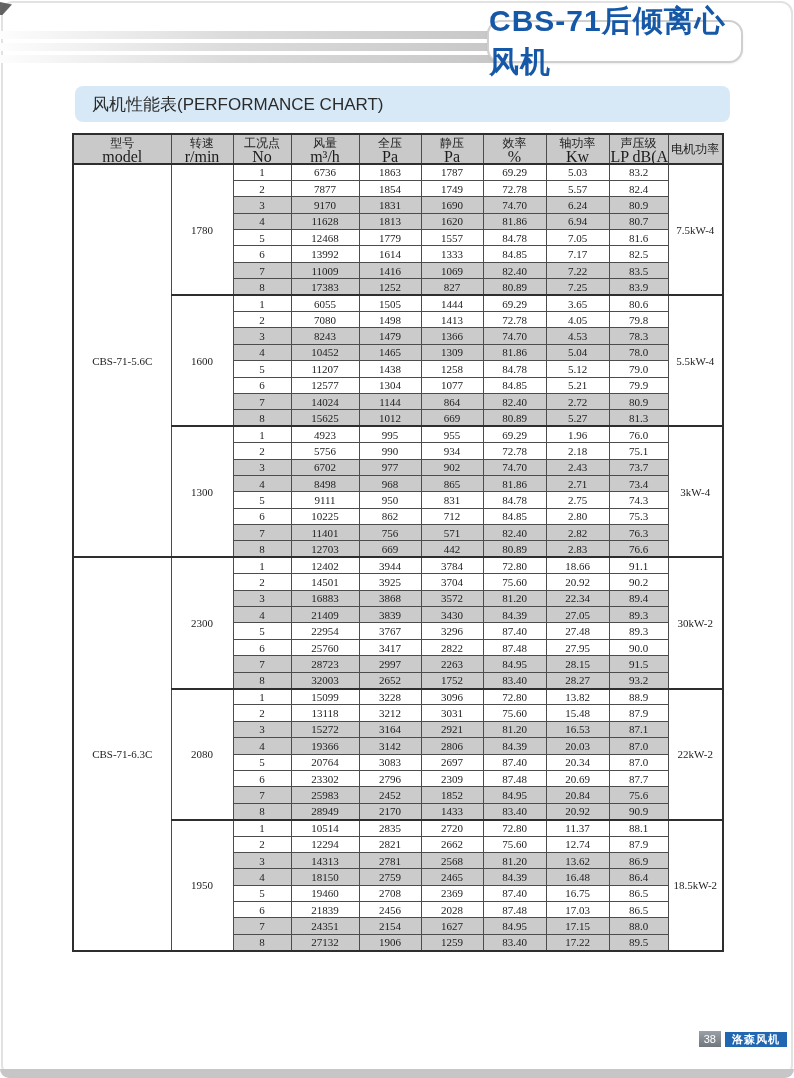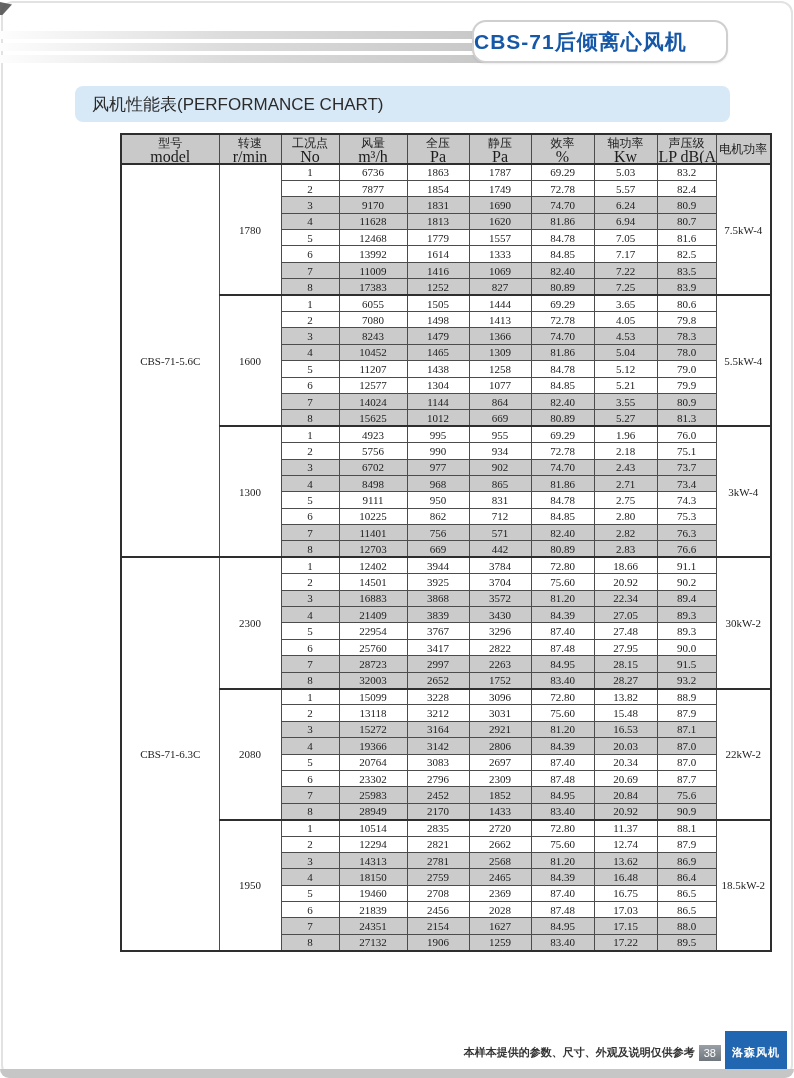--- a/index.html
+++ b/index.html
@@ -25,27 +25,27 @@
     opacity: .85;
   }
   
   .stripes { position: absolute; top: 31px; left: 0; width: 502px; }
   .stripe {
     height: 8px; margin-bottom: 4px;
     background: linear-gradient(to right, #fdfdfd 0%, #dcdcdc 45%, #c7c7c7 100%);
   }
   
   .model-badge {
-    position: absolute; top: 20px; left: 472px;
+    position: absolute; top: 20px; left: 487px;
     width: 256px; height: 43px;
     background: #ffffff;
     border: 2px solid #cfcfcf;
     border-radius: 14px;
-    display: flex; align-items: center; 
-    font-size: 21px; font-weight: bold;
+    display: flex; align-items: center; justify-content: center;
+    font-size: 30px; font-weight: bold;
     color: var(--accent_blue, #1658a8);
     letter-spacing: 1px;
     box-shadow: 0 1px 2px rgba(0,0,0,.08);
   }
   
   .title-bar {
     position: absolute; top: 86px; left: 75px;
     width: 655px; height: 36px;
     background: var(--title_bar_bg, #d7e9f7);
     border-radius: 8px;
@@ -56,21 +56,20 @@
   
   table.perf {
     position: absolute; top: 133px; left: 72px;
     width: 650px;
     border-collapse: collapse;
     table-layout: fixed;
     font-family: "Liberation Serif", "DejaVu Serif", serif;
     font-size: 11px;
     color: #1c1c1c;
     border: 2px solid #2e2e2e;
-    margin-left: 48px;
   }
   table.perf col.c0 { width: 98px; }
   table.perf col.c1 { width: 62px; }
   table.perf col.c2 { width: 58px; }
   table.perf col.c3 { width: 68px; }
   table.perf col.c4 { width: 62px; }
   table.perf col.c5 { width: 62px; }
   table.perf col.c6 { width: 63px; }
   table.perf col.c7 { width: 63px; }
   table.perf col.c8 { width: 59px; }
@@ -97,21 +96,21 @@
   }
   .footer-note { font-size: 11px; font-weight: bold; color: #333; }
   .footer-page {
     background: linear-gradient(#9aa0a6, #6f767d);
     color: #fff; font-size: 11px; font-weight: normal;
     padding: 2px 5px;
   }
   .footer-brand {
     background: var(--brand_box_bg, #2166b0);
     color: #fff; font-size: 11px; font-weight: bold;
-    padding: 14px 7px; letter-spacing: 1px;
+    padding: 0 7px; letter-spacing: 1px;
   }
   .bottom-bar {
     position: absolute; left: 0; right: 0; bottom: 0;
     height: 9px; background: #c6c6c6;
     border-radius: 0 0 9px 9px;
   }
 </style>
 </head>
 <body>
 
@@ -319,21 +318,21 @@
         <td class="d">84.85</td>
         <td class="d">5.21</td>
         <td class="d">79.9</td>
       </tr>
       <tr class="shade">
         <td class="d">7</td>
         <td class="d">14024</td>
         <td class="d">1144</td>
         <td class="d">864</td>
         <td class="d">82.40</td>
-        <td class="d">3.55</td>
+        <td class="d">2.72</td>
         <td class="d">80.9</td>
       </tr>
       <tr class="shade">
         <td class="d">8</td>
         <td class="d">15625</td>
         <td class="d">1012</td>
         <td class="d">669</td>
         <td class="d">80.89</td>
         <td class="d">5.27</td>
         <td class="d">81.3</td>
@@ -632,18 +631,17 @@
         <td class="d">1906</td>
         <td class="d">1259</td>
         <td class="d">83.40</td>
         <td class="d">17.22</td>
         <td class="d">89.5</td>
       </tr>
     </tbody>
 </table>
 
 <div class="footer">
-  <span class="footer-note">本样本提供的参数、尺寸、外观及说明仅供参考</span>
   <span class="footer-page">38</span>
   <span class="footer-brand">洛森风机</span>
 </div>
 
 <div class="bottom-bar"></div>
 
 </body></html>

